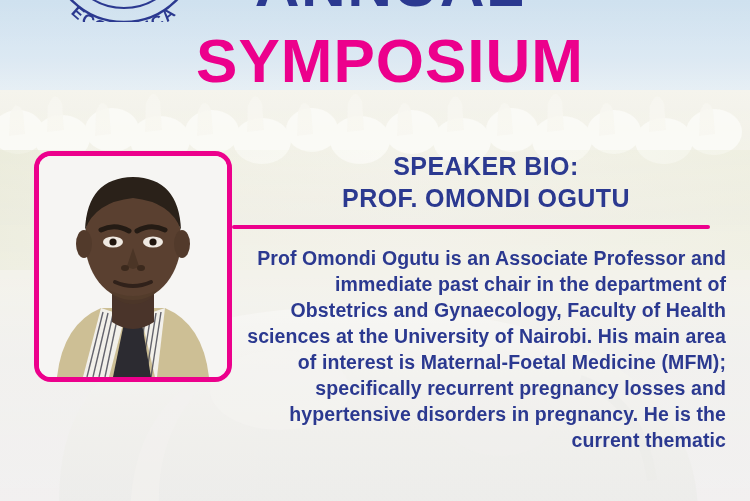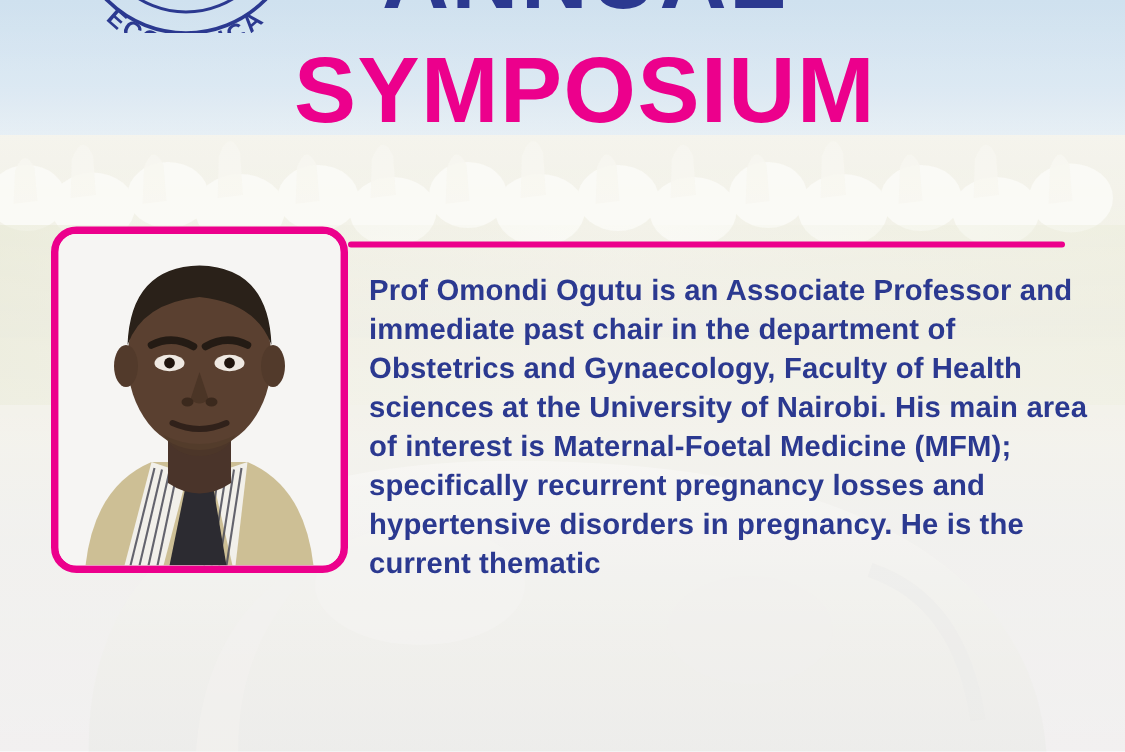--- a/index.html
+++ b/index.html
@@ -146,21 +146,21 @@
   }
   .rule {
     margin: 11px 0 0 -14px;
     width: 478px;
     height: 4px;
     background: #ec008c;
     border-radius: 2px;
   }
   .bio-body {
     margin: 16px 0 0 0;
-    text-align: left;
+    text-align: right;
     color: #2b3990;
     font-weight: bold;
     font-size: 19.5px;
     line-height: 26px;
     letter-spacing: .1px;
   }
   .bio-body p { margin: 0; }
 </style>
 </head>
 <body>
@@ -293,19 +293,23 @@
         <ellipse cx="102" cy="112" rx="4" ry="3" fill="#3b291d"></ellipse>
 
         <path d="M76 126 q18 8 36 0" stroke="#30211a" stroke-width="4" fill="none" stroke-linecap="round"></path>
 
         <path d="M70 134 q24 12 48 0 q-8 14 -24 14 q-16 0 -24 -14 z" fill="#4e3828" opacity=".55"></path>
       </svg>
     </div>
   </div>
 
   <div class="right-col">
+    <div class="bio-heading">
+      <span>SPEAKER BIO:</span><br>
+      <span>PROF. OMONDI OGUTU</span>
+    </div>
     <div class="rule"></div>
     <div class="bio-body">
       <p>Prof Omondi Ogutu is an Associate Professor and immediate past chair in the department of Obstetrics and Gynaecology, Faculty of Health sciences at the University of Nairobi. His main area of interest is Maternal-Foetal Medicine (MFM); specifically recurrent pregnancy losses and hypertensive disorders in pregnancy. He is the current thematic</p>
     </div>
   </div>
 
 </div>
 
 </body></html>

